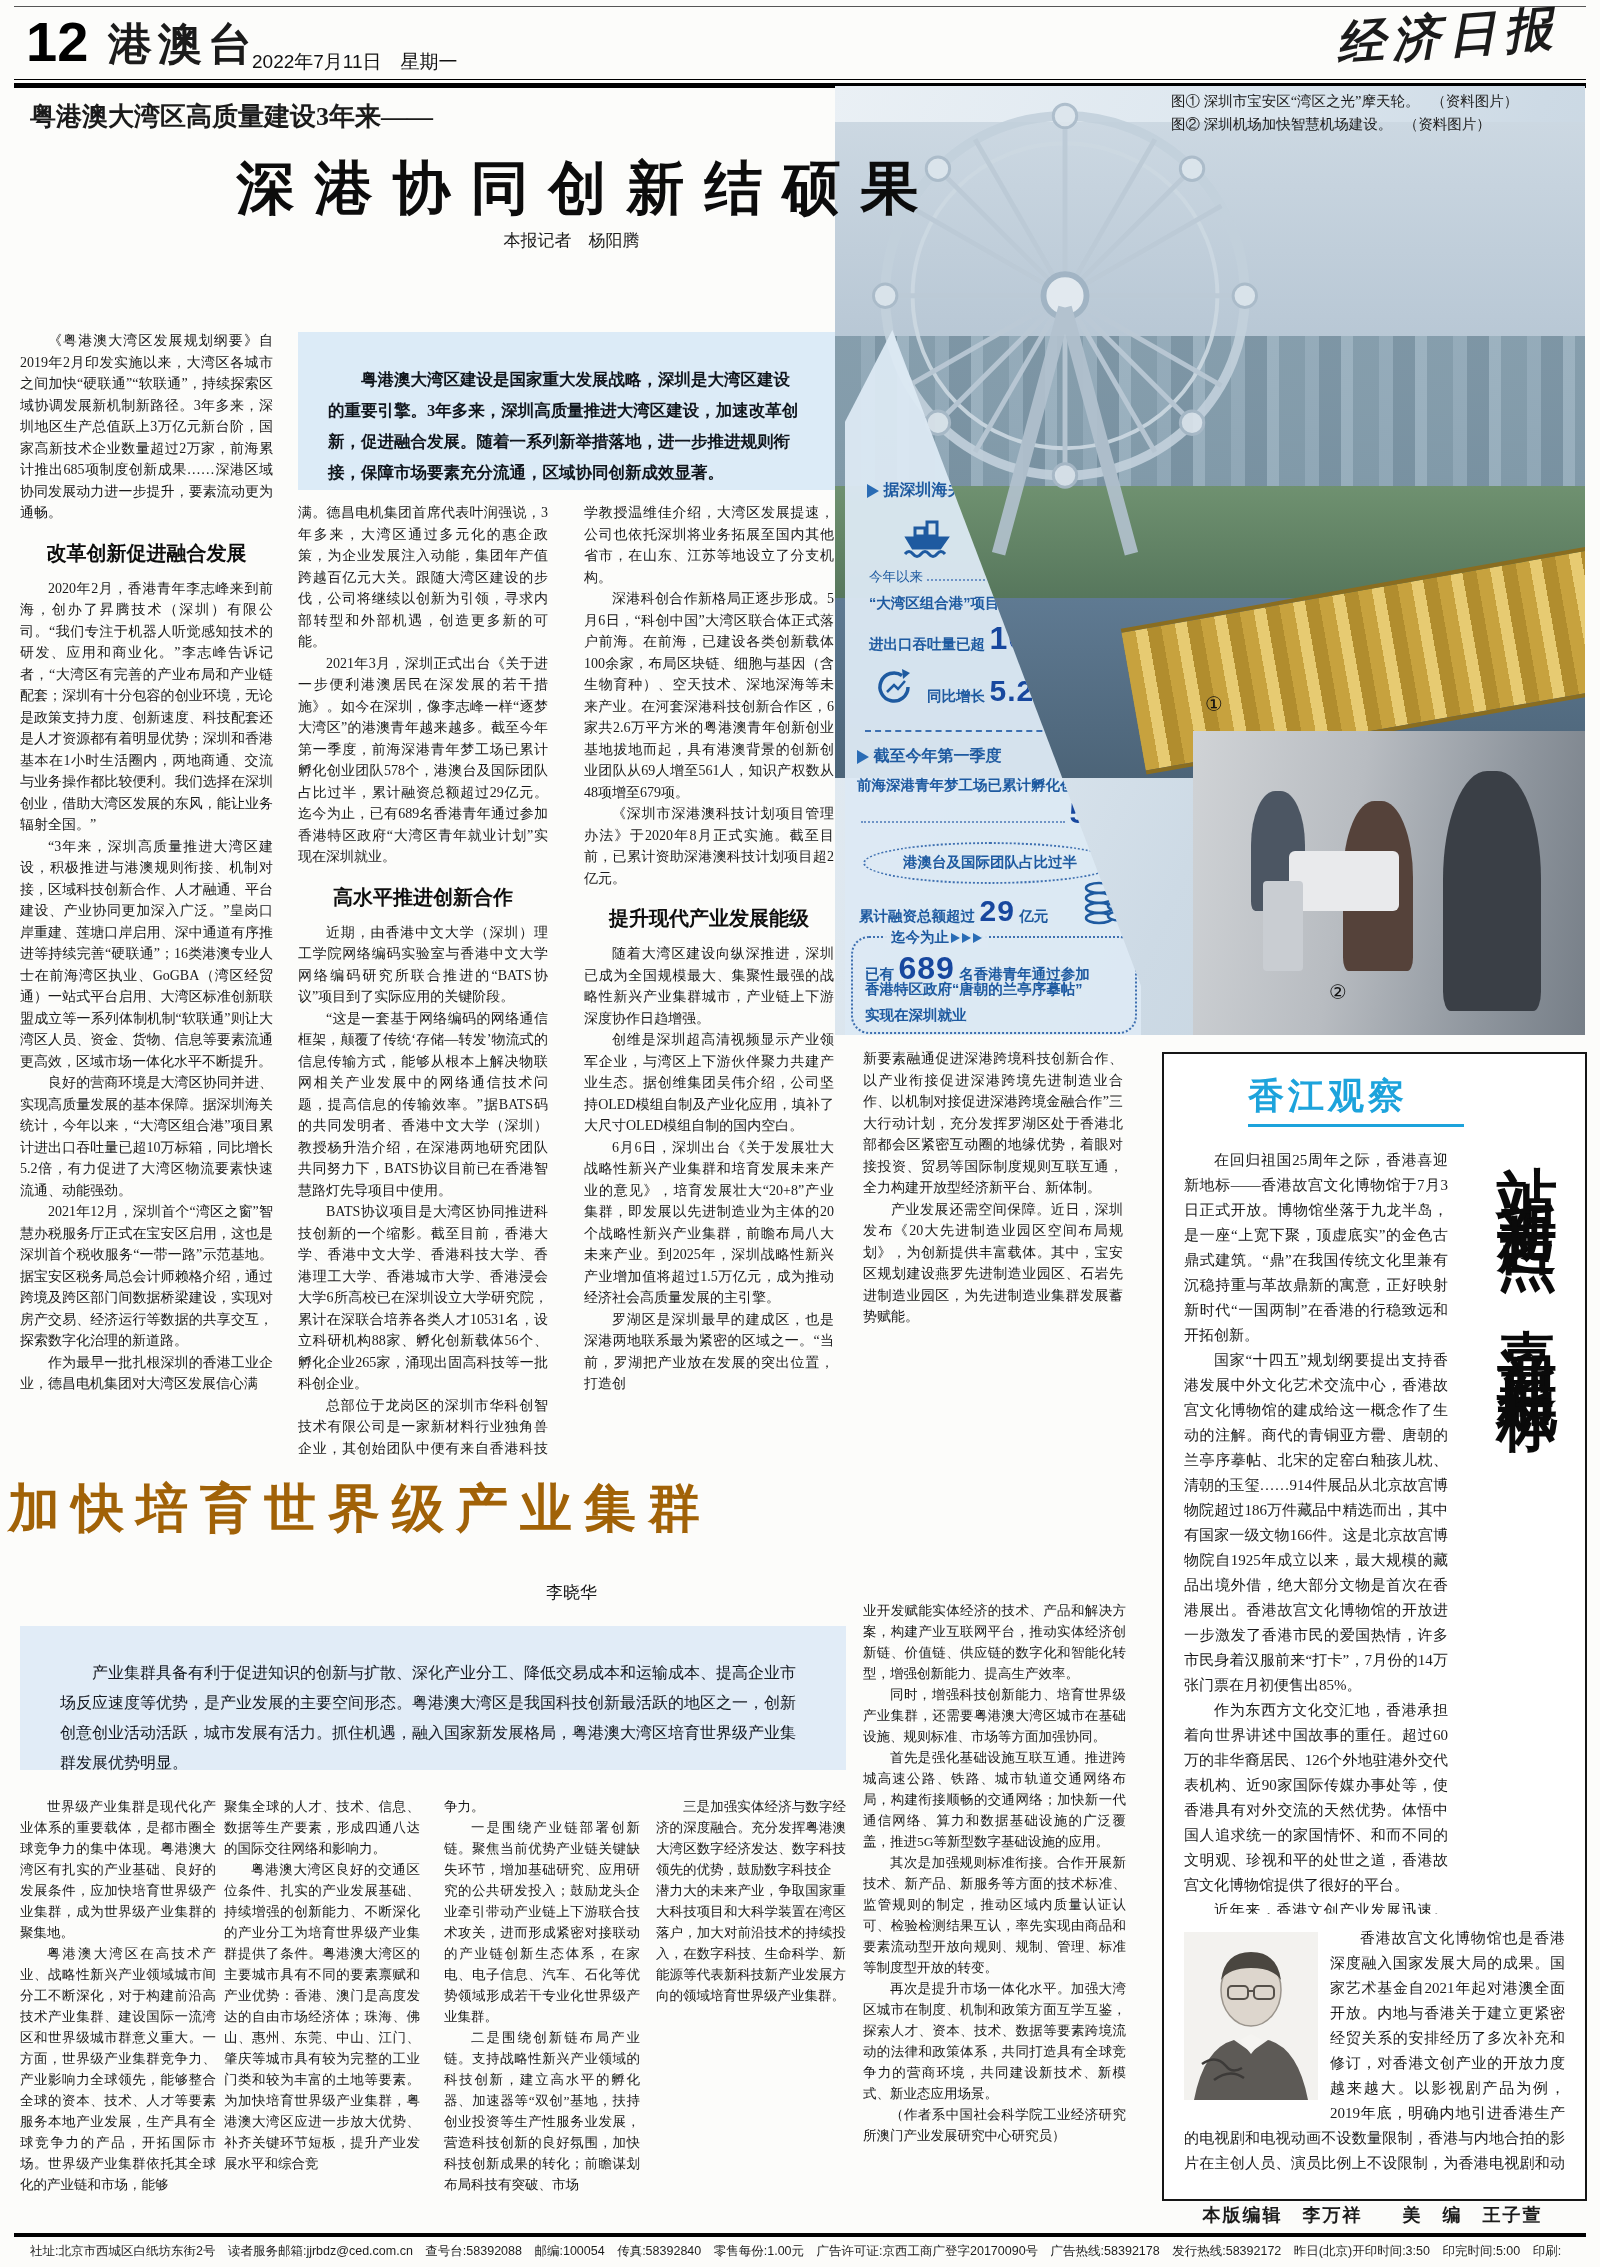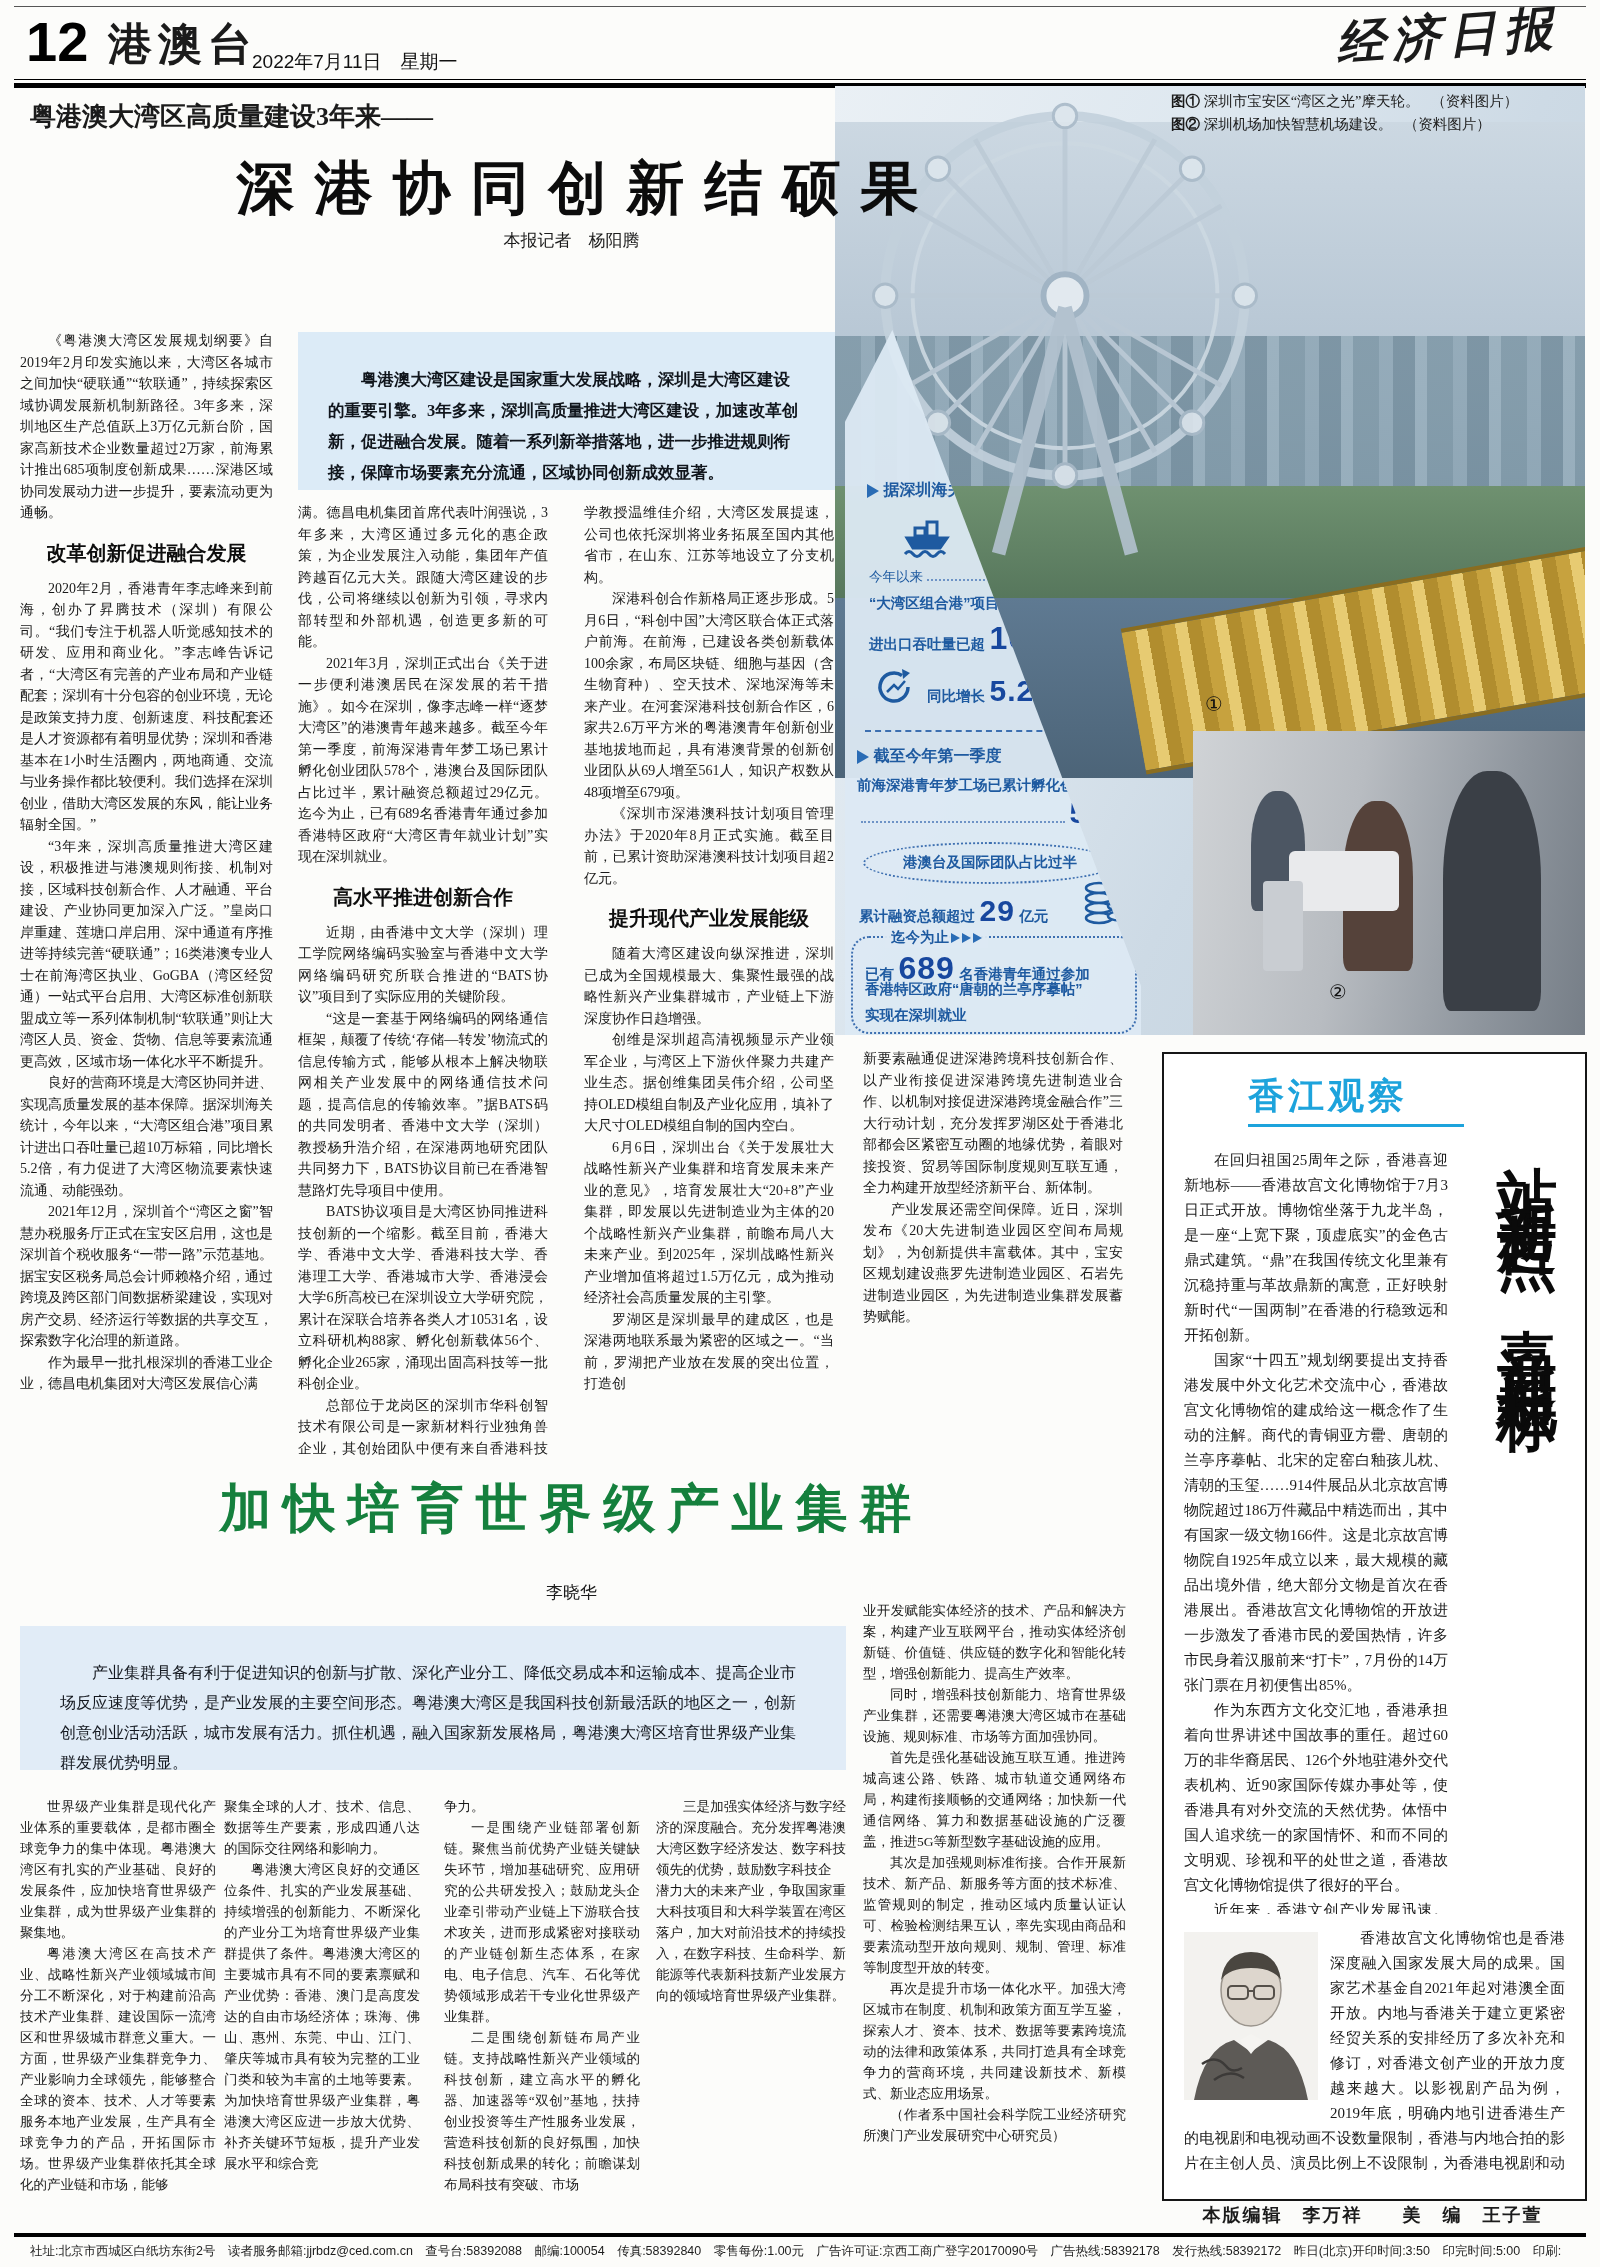--- a/index.html
+++ b/index.html
@@ -39,43 +39,43 @@
   #waterfront{position:absolute;left:0;top:512px;width:100%;height:180px;
               background:linear-gradient(#5f7a92,#4c6478);}
   #gold-strip{position:absolute;left:295px;top:500px;width:480px;height:140px;transform:rotate(-10deg);
               background:repeating-linear-gradient(90deg,#c7a23e 0 14px,#e7cb72 14px 26px,#b18d2e 26px 40px);
               border-top:4px solid #8a6d20;border-bottom:4px solid #8a6d20;}
   #airport-photo{position:absolute;left:358px;top:645px;width:392px;height:304px;
                  background:linear-gradient(100deg,#d0d3d6 0%,#b8bcc1 40%,#8f969e 75%,#767e87 100%);}
   .fig{position:absolute;border-radius:45% 45% 8% 8%;}
   .photo-tag{position:absolute;font:20px/1 "DejaVu Sans",sans-serif;color:#111;}
   #captions{left:1146px;top:90px;width:436px;font:14.5px/23px "Liberation Serif",serif;z-index:6;}
-  #captions .cap-label{font-weight:700;padding-left:25px;}
+  #captions .cap-label{font-weight:400;padding-left:25px;}
   #captions .cap-credit{margin-left:8px;color:#222;}
   
   #info-wedge{left:845px;top:330px;width:296px;height:705px;z-index:5;
               clip-path:polygon(16% 0%,100% 93%,100% 100%,0% 100%,0% 13%);
               background:rgba(220,233,243,.95);}
   .info-item{position:absolute;color:#1e5aa0;font-family:"Liberation Sans",sans-serif;}
   .tri{display:inline-block;width:0;height:0;border-style:solid;
        border-width:7px 0 7px 12px;border-color:transparent transparent transparent #2a6cb5;vertical-align:middle;}
   .tri.small{border-width:5px 0 5px 9px;margin-left:2px;}
   .info-src{font:700 16px/1.2 "Liberation Sans",sans-serif;}
   .info-line{font:13.5px/1.35 "Liberation Sans",sans-serif;}
   .info-line.strong{font-weight:700;font-size:14.5px;}
   .big-num{font:800 30px/1 "Liberation Sans",sans-serif;color:#17479e;letter-spacing:1px;}
   .big-num.xl{font-size:32px;}
   .leader{display:inline-block;width:70px;border-bottom:2px dotted #6e93c6;vertical-align:4px;margin:0 4px;}
   .dash-div{position:absolute;border-top:2px dashed #3d6fb0;}
   .oval{position:absolute;border:2px dotted #3d6fb0;border-radius:50%;
         text-align:center;font:700 14.5px/36px "Liberation Sans",sans-serif;color:#1e5aa0;}
   .dot-group{position:absolute;border:2px dotted #3d6fb0;border-radius:18px;}
   
-  #a2-headline{left:20px;top:1478px;width:1103px;text-align:center;
-               font:900 52px/1.2 "Liberation Serif",serif;letter-spacing:12px;color:#15803d;}
+  #a2-headline{left:8px;top:1478px;width:1103px;
+               font:900 52px/1.2 "Liberation Serif",serif;letter-spacing:12px;color:#a16207;}
   #a2-byline{left:20px;top:1584px;width:1103px;text-align:center;font:17px/1 "Liberation Serif",serif;}
   #a2-intro{left:20px;top:1626px;width:826px;height:144px;background:#e1ecf7;}
   #a2-intro p{margin:0;padding:32px 40px 0;text-indent:2em;font:16px/30px "Liberation Serif",serif;color:#14181f;}
   .a2col .para{font-size:13.5px;line-height:21px;}
   
   #observer-box{left:1162px;top:1052px;width:421px;height:1145px;border:2px solid #161616;background:#fff;}
   #observer-title{position:absolute;left:84px;top:24px;font:900 36px/1 "Liberation Sans",sans-serif;
                   color:#1da3dc;letter-spacing:4px;}
   #observer-title-bar{position:absolute;left:84px;top:70px;width:216px;height:3px;background:#1da3dc;}
   #observer-col{position:absolute;left:20px;top:94px;width:264px;height:766px;overflow:hidden;text-align:justify;}

